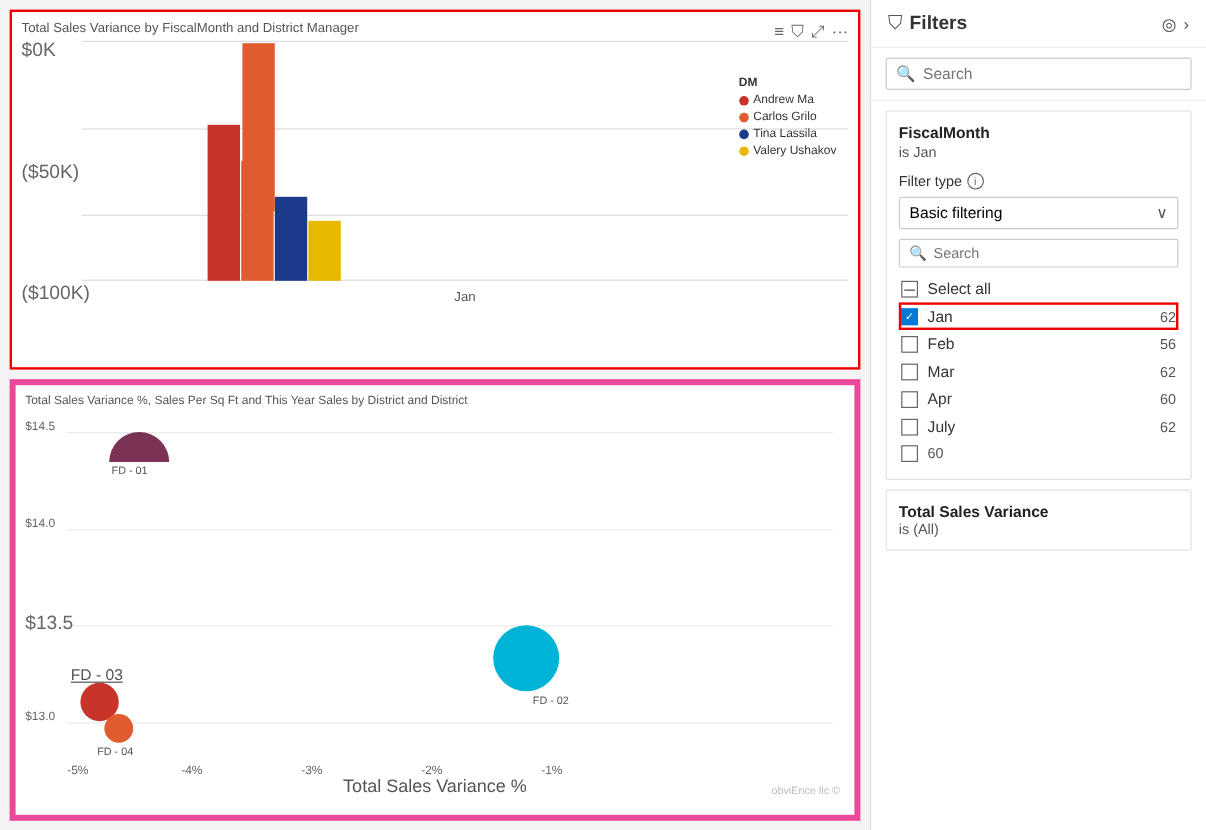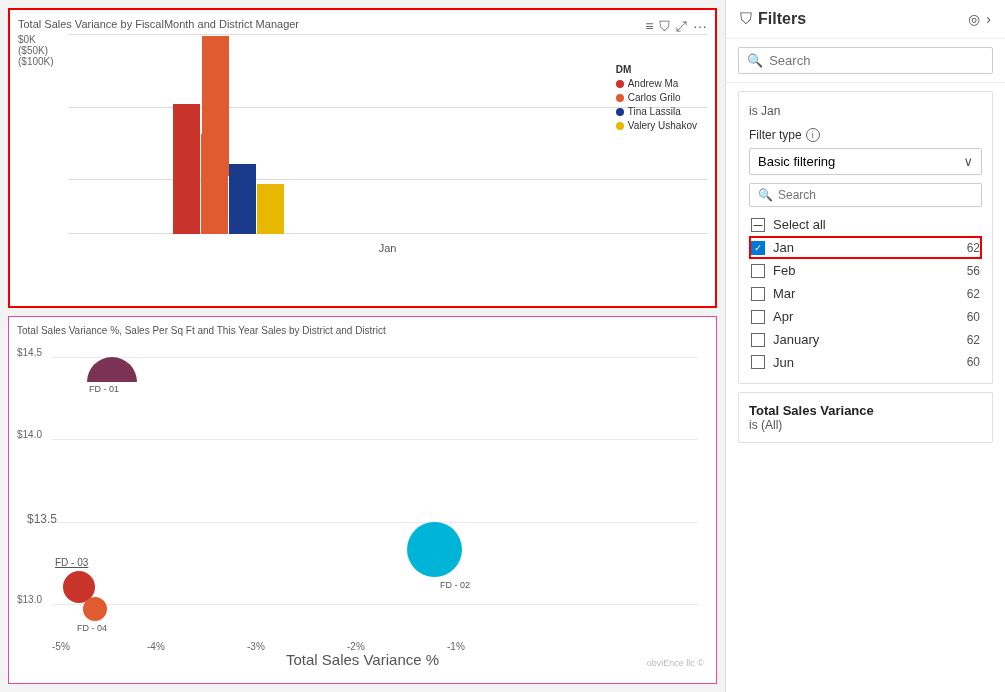--- a/index.html
+++ b/index.html
@@ -52,22 +52,22 @@
       position: relative;
       margin-left: 50px;
     }
     .y-labels {
       position: absolute;
       left: -50px;
       top: 0;
       height: 100%;
       display: flex;
       flex-direction: column;
-      justify-content: flex-start;
-      font-size: 10px;
+      justify-content: space-between;
+      font-size: 16px;
       color: #666;
     }
     .bars-container {
       display: flex;
       align-items: flex-end;
       gap: 2px;
       height: 100%;
       flex: 1;
       position: relative;
       padding-bottom: 20px;
@@ -105,21 +105,21 @@
       border-radius: 50%;
     }
     .legend-title {
       font-weight: bold;
       margin-bottom: 3px;
     }
 
     
     .chart-bottom {
       background: #fff;
-      border: 1px solid #ec4899;
+      border: 5px solid #ec4899;
       flex: 1;
       padding: 8px;
       position: relative;
       overflow: hidden;
     }
     .chart-bottom .chart-title {
       font-size: 10px;
       color: #555;
       margin-bottom: 4px;
     }
@@ -465,37 +465,37 @@
     <div class="chart-title">Total Sales Variance %, Sales Per Sq Ft and This Year Sales by District and District</div>
     <div class="scatter-area">
 
       <div class="h-grid" style="top: 5%;"></div>
       <div class="h-grid" style="top: 30%;"></div>
       <div class="h-grid" style="top: 55%;"></div>
       <div class="h-grid" style="top: 80%;"></div>
 
       <div class="grid-label-y" style="top: 2%; font-size:10px; color:#666;">$14.5</div>
       <div class="grid-label-y" style="top: 27%; font-size:10px; color:#666;">$14.0</div>
-      <div class="grid-label-y" style="top: 52%; font-size:12px; color:#666;margin-left:10px;">$13.5</div>
+      <div class="grid-label-y" style="top: 52%; font-size:16px; color:#666;">$13.5</div>
       <div class="grid-label-y" style="top: 77%; font-size:10px; color:#666;">$13.0</div>
 
       <div class="grid-label-x" style="left: 35px; bottom: 18px; font-size:10px;">-5%</div>
       <div class="grid-label-x" style="left: 130px; bottom: 18px; font-size:10px;">-4%</div>
       <div class="grid-label-x" style="left: 230px; bottom: 18px; font-size:10px;">-3%</div>
       <div class="grid-label-x" style="left: 330px; bottom: 18px; font-size:10px;">-2%</div>
       <div class="grid-label-x" style="left: 430px; bottom: 18px; font-size:10px;">-1%</div>
 
       <div class="half-circle" style="left: 70px; top: 5%; width:50px; height:25px;"></div>
       <div class="bubble-label" style="left: 72px; top: calc(5% + 27px); font-size:9px;">FD - 01</div>
 
       <div class="bubble" style="left: 390px; top: 55%; width:55px; height:55px; background:#00b4d8;"></div>
       <div class="bubble-label" style="left: 400px; top: calc(55% + 58px); font-size:9px;padding-left:23px;">FD - 02</div>
 
       <div class="bubble" style="left: 46px; top: 70%; width:32px; height:32px; background:#c8332a;"></div>
-      <div class="bubble-label" style="left: 38px; top: calc(70% - 14px); font-size:10px;text-decoration:underline;">FD - 03</div>
+      <div class="bubble-label" style="left: 38px; top: calc(70% - 14px); font-size:13px;text-decoration:underline;">FD - 03</div>
 
       <div class="bubble" style="left: 66px; top: 78%; width:24px; height:24px; background:#e05c30;"></div>
       <div class="bubble-label" style="left: 60px; top: calc(78% + 26px); font-size:9px;">FD - 04</div>
 
       <div class="x-axis-label" style="bottom: 2px;">Total Sales Variance %</div>
       <div class="watermark">obviEnce llc ©</div>
     </div>
   </div>
 
 </div>
@@ -512,20 +512,21 @@
   <div class="filters-search">
     <div class="search-box">
       <span class="search-icon-char">🔍</span>
       <input type="text" placeholder="Search" style="">
     </div>
   </div>
 
   <div class="filter-section">
 
     <div class="fiscal-month-section">
+      <div class="fm-title">FiscalMonth</div>
       <div class="fm-subtitle">is Jan</div>
 
       <div class="filter-type-row">
         <span>Filter type</span>
         <span class="info-circle">i</span>
       </div>
 
       <div class="dropdown-box">
         <span>Basic filtering</span>
         <span class="dropdown-chevron">∨</span>
@@ -562,27 +563,26 @@
         </div>
 
         <div class="checkbox-item">
           <div class="cb"></div>
           <span class="item-label">Apr</span>
           <span class="item-count">60</span>
         </div>
 
         <div class="checkbox-item">
           <div class="cb"></div>
-          <span class="item-label">January</span>
+          <span class="item-label">July</span>
           <span class="item-count">62</span>
         </div>
 
         <div class="checkbox-item" style="overflow:hidden; max-height:22px;">
           <div class="cb"></div>
-          <span class="item-label">Jun</span>
           <span class="item-count">60</span>
         </div>
       </div>
 
     </div>
 
     <div class="total-sales-section">
       <div class="ts-title">Total Sales Variance</div>
       <div class="ts-subtitle">is (All)</div>
     </div>

